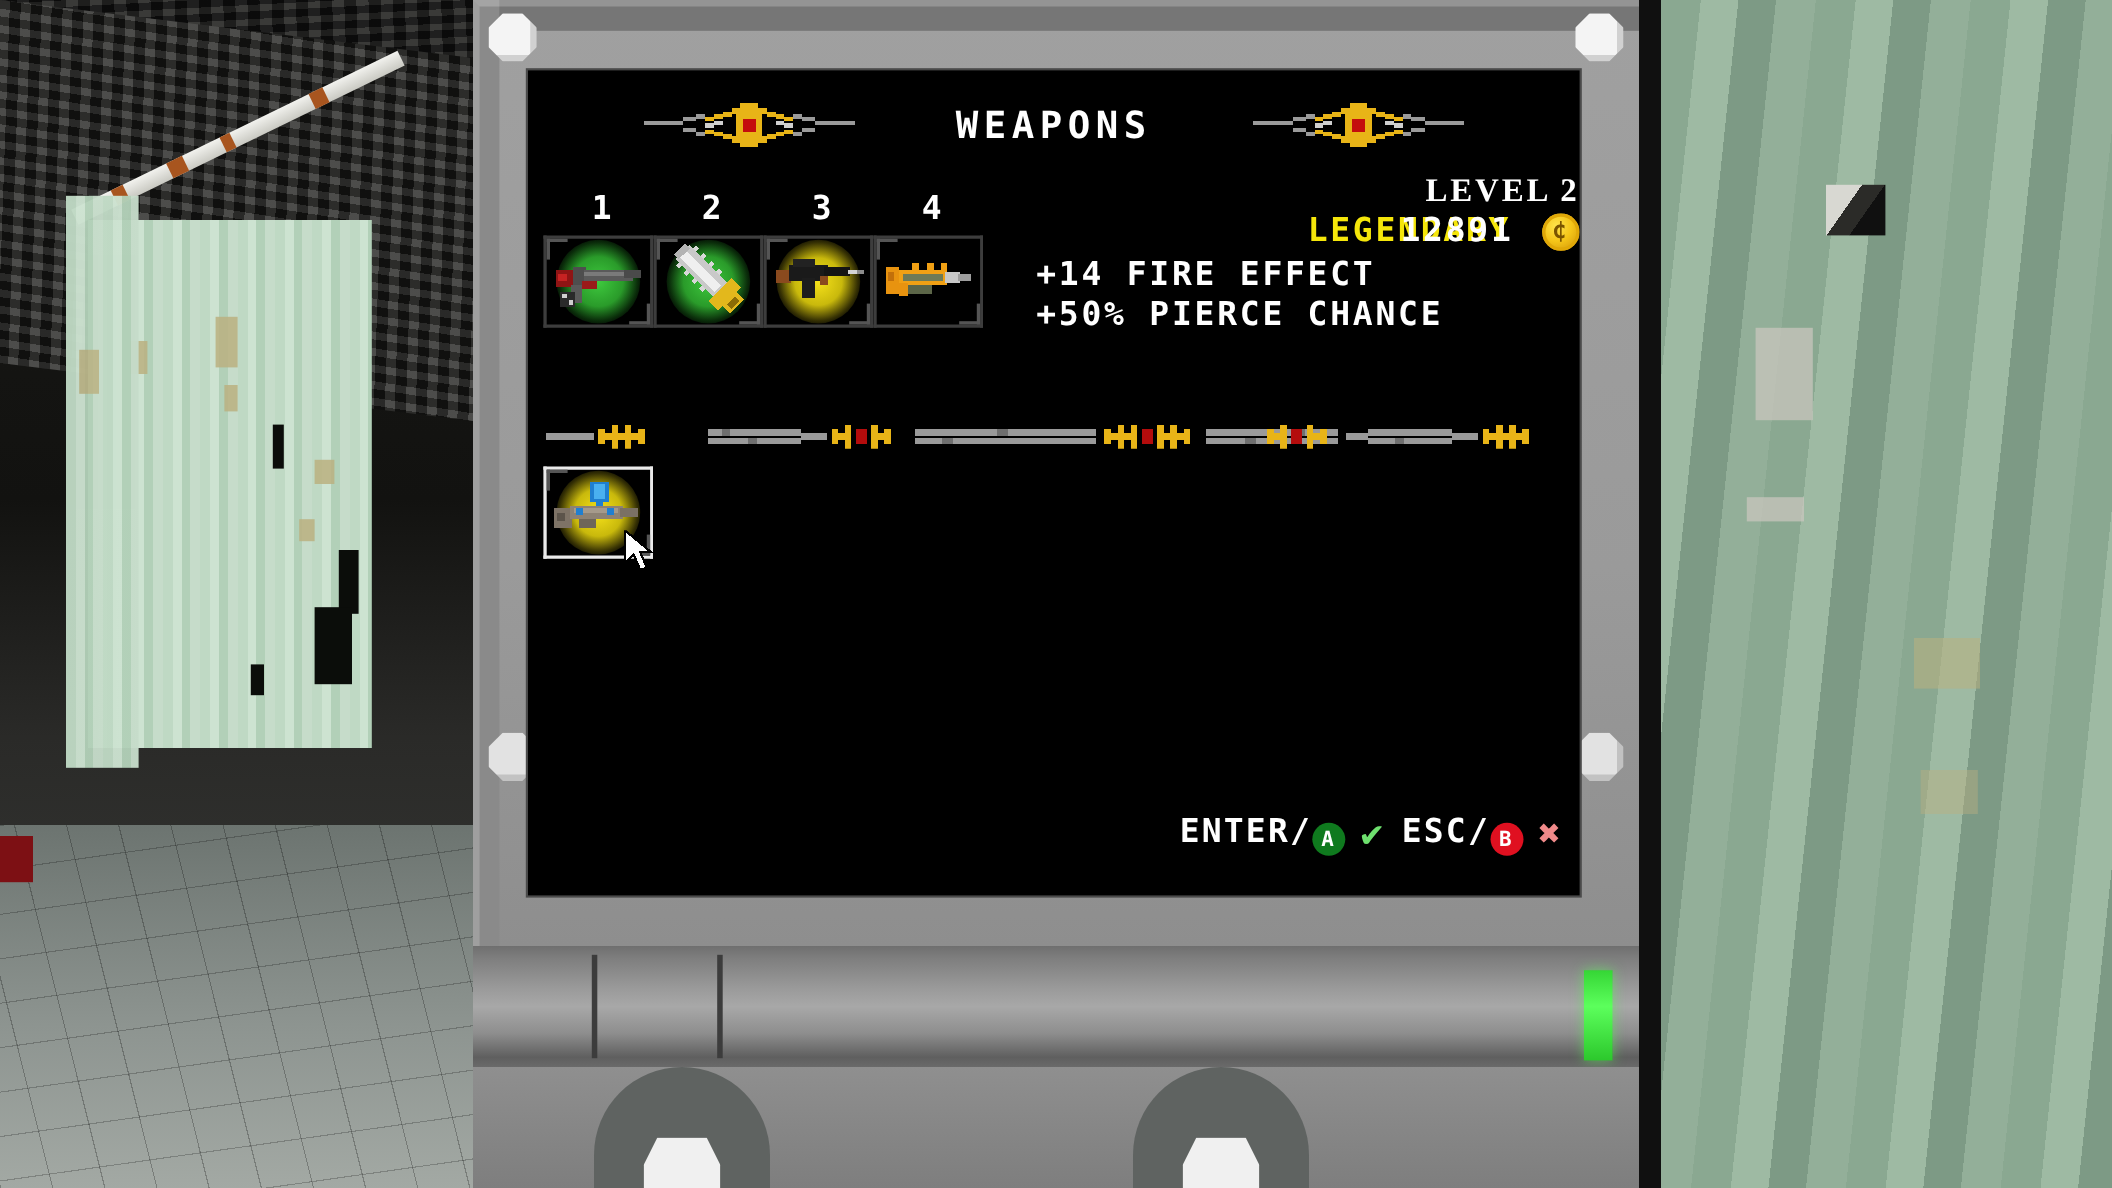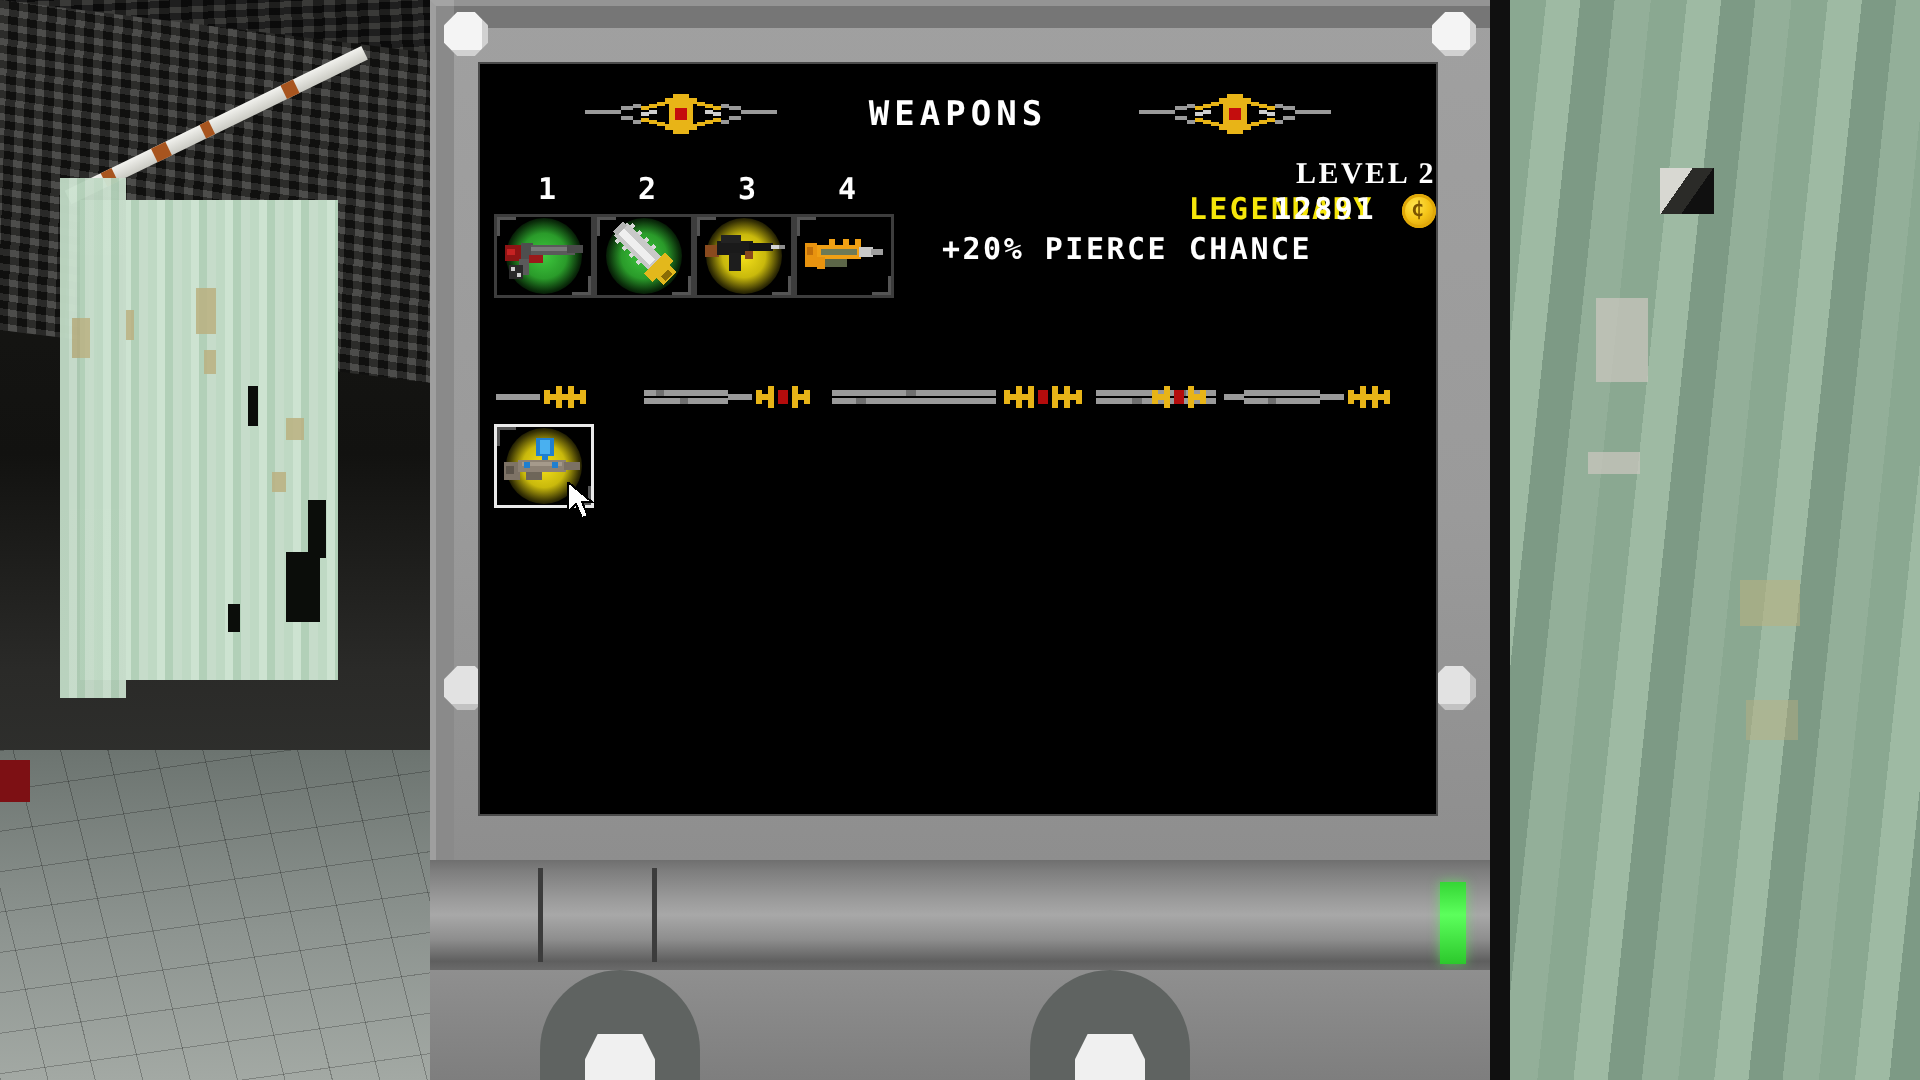--- a/index.html
+++ b/index.html
@@ -577,23 +577,30 @@
 
         <div class="info">
           <div class="ln lvl-row">
             <span class="yellow">LEGENDARY</span>
             <span class="white lvl">LEVEL 2</span>
           </div>
           <div class="ln price-row">
             <span class="white price">12891</span>
             <span class="coin"></span>
           </div>
-          <div class="ln white">+20% PIERCE CHANCE</div>
-        </div>
-
+          <div class="ln white">+14 FIRE EFFECT</div>
+          <div class="ln white">+50% PIERCE CHANCE</div>
+        </div>
+
+        <div class="footer">
+          <span class="lab"><span>ENTER/</span><span class="btnbadge a">A</span></span>
+          <span class="mark ok">✔</span>
+          <span class="lab"><span>ESC/</span><span class="btnbadge b">B</span></span>
+          <span class="mark no">✖</span>
+        </div>
 
       </div>
     </div>
   </div>
 
   <div class="panel-mid">
     <div class="groove" style="left:108px;"></div>
     <div class="groove" style="left:222px;"></div>
     <div class="led-green"></div>
   </div>

